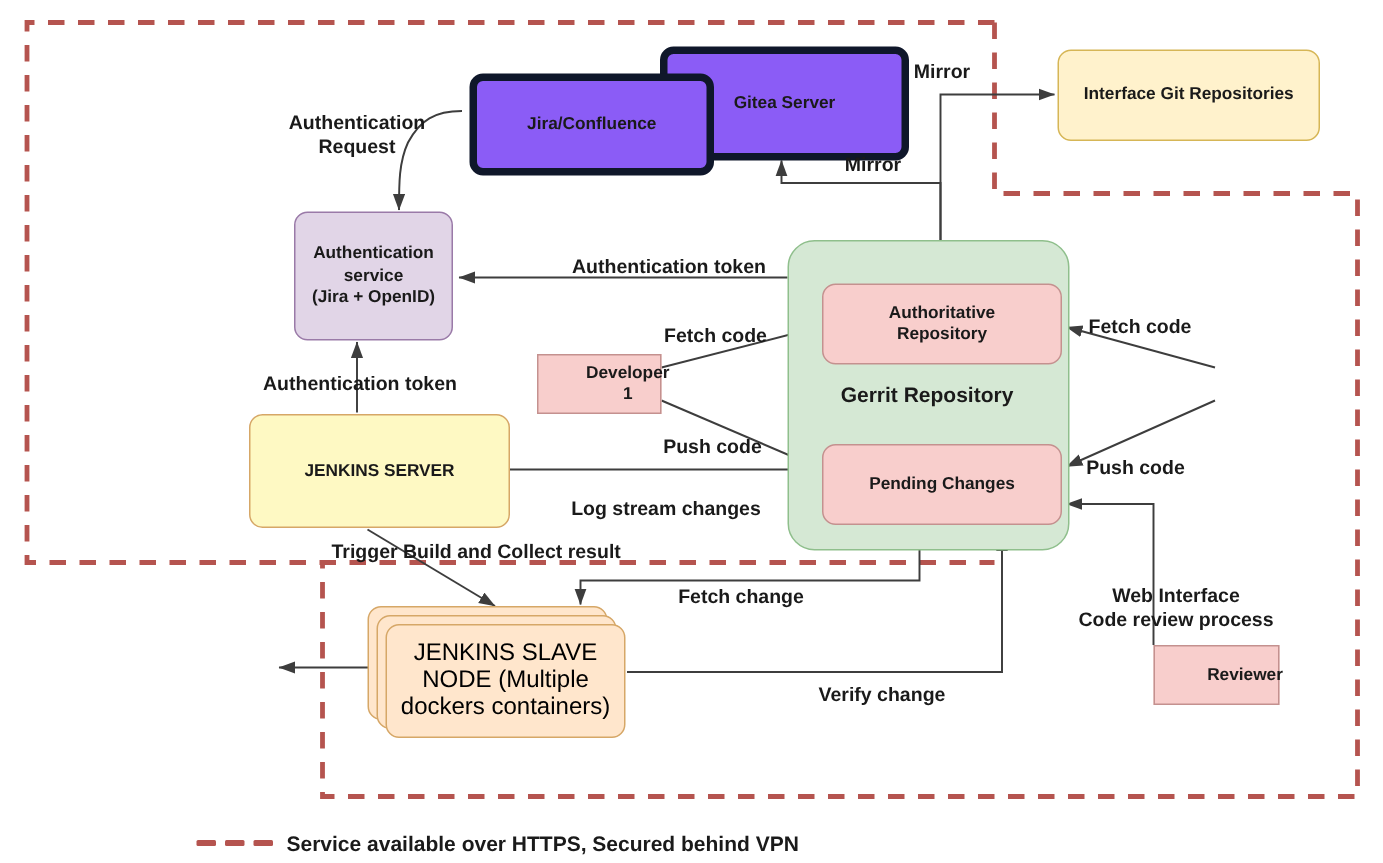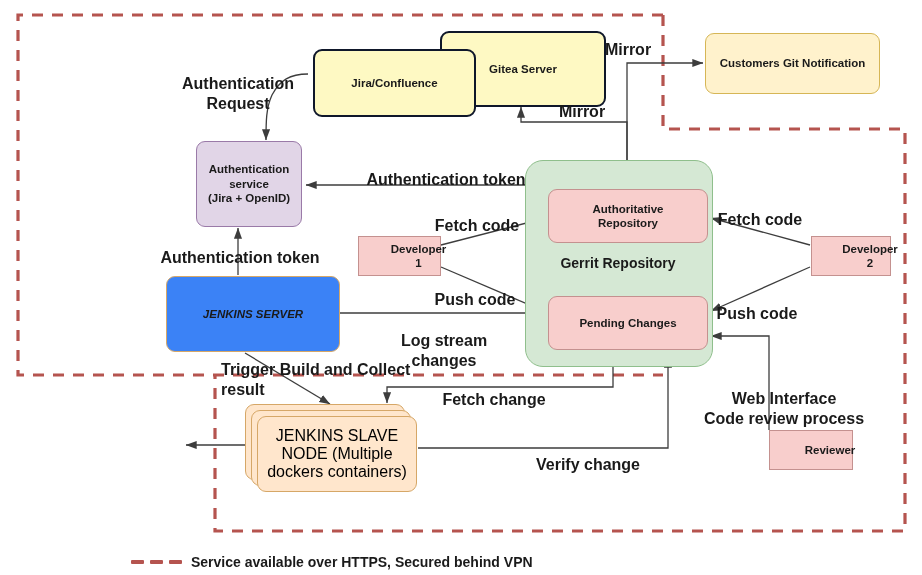--- a/index.html
+++ b/index.html
@@ -10,32 +10,32 @@
   }
   #canvas{position:absolute;left:0;top:0;width:922px;height:575px;}
   svg.layer{position:absolute;left:0;top:0;width:922px;height:575px;overflow:visible;}
   svg.edges{z-index:1;}
   .node{position:absolute;box-sizing:border-box;display:flex;align-items:center;
         justify-content:center;text-align:center;z-index:3;}
   .node .txt{font-size:11.5px;font-weight:bold;color:#1a1a1a;line-height:1.25;
              padding:0 4px;white-space:pre-line;}
   .rounded{border-radius:9px;}
   .sharp{border-radius:0;padding-left:38px;}
-  .blue{background:#fef9c3;border:2px solid #0f172a;}
+  .blue{background:#8b5cf6;border:5px solid #0f172a;}
   .purple{background:#e1d5e7;border:1px solid #9a7aa8;}
   .pink{background:#f8cecc;border:1px solid #c4918f;}
-  .orange{background:#3b82f6;border:1px solid #d6a767;font-style:italic;}
+  .orange{background:#fef9c3;border:1px solid #d6a767;}
   .yellow{background:#fff2cc;border:1px solid #d6b656;}
   .greenbox{background:#d5e8d4;border:1px solid #8fbf8c;border-radius:18px;z-index:2;}
   .greenlabel{position:absolute;z-index:4;font-size:14px;font-weight:bold;color:#1a1a1a;
               text-align:center;}
   .stack{z-index:3;}
   .stack .sheet{position:absolute;box-sizing:border-box;border-radius:9px;
                 background:#ffe6cc;border:1px solid #d6a767;}
-  .edge-label{position:absolute;z-index:5;font-size:16px;font-weight:bold;color:#1a1a1a;
+  .edge-label{position:absolute;z-index:5;font-size:13px;font-weight:bold;color:#1a1a1a;
               text-align:center;line-height:1.25;white-space:pre-line;background:transparent;}
   .legend{position:absolute;z-index:6;display:flex;align-items:center;gap:9px;}
   .legend .dashes{display:flex;align-items:center;gap:6px;}
   .legend .dash{width:13px;height:3.5px;background:#b5544f;border-radius:1px;}
   .legend .ltxt{font-size:14px;font-weight:bold;color:#1a1a1a;}
 </style>
 </head>
 <body>
 
 <div id="canvas">
@@ -87,40 +87,37 @@
 
   <div class="node blue rounded" style="left:440px;top:31px;width:166px;height:76px;">
     <span class="txt">Gitea Server</span>
   </div>
 
   <div class="node blue rounded" style="left:313px;top:49px;width:163px;height:68px;">
     <span class="txt">Jira/Confluence</span>
   </div>
 
   <div class="node yellow rounded" style="left:705px;top:33px;width:175px;height:61px;">
-    <span class="txt">Customers Git Notification</span>
+    <span class="txt">Interface Git Repositories</span>
   </div>
 
   <div class="node purple rounded" style="left:196px;top:141px;width:106px;height:86px;">
     <span class="txt">Authentication
 service
 (Jira + OpenID)</span>
   </div>
 
   <div class="node orange rounded" style="left:166px;top:276px;width:174px;height:76px;">
     <span class="txt">JENKINS SERVER</span>
   </div>
 
   <div class="node pink sharp" style="left:358px;top:236px;width:83px;height:40px;">
     <span class="txt">Developer 1</span>
   </div>
 
-  <div class="node pink sharp" style="left:811px;top:236px;width:80px;height:40px;">
-    <span class="txt">Developer 2</span>
-  </div>
 
   <div class="node pink rounded" style="left:548px;top:189px;width:160px;height:54px;">
     <span class="txt">Authoritative
 Repository</span>
   </div>
 
   <div class="node pink rounded" style="left:548px;top:296px;width:160px;height:54px;">
     <span class="txt">Pending Changes</span>
   </div>
 

